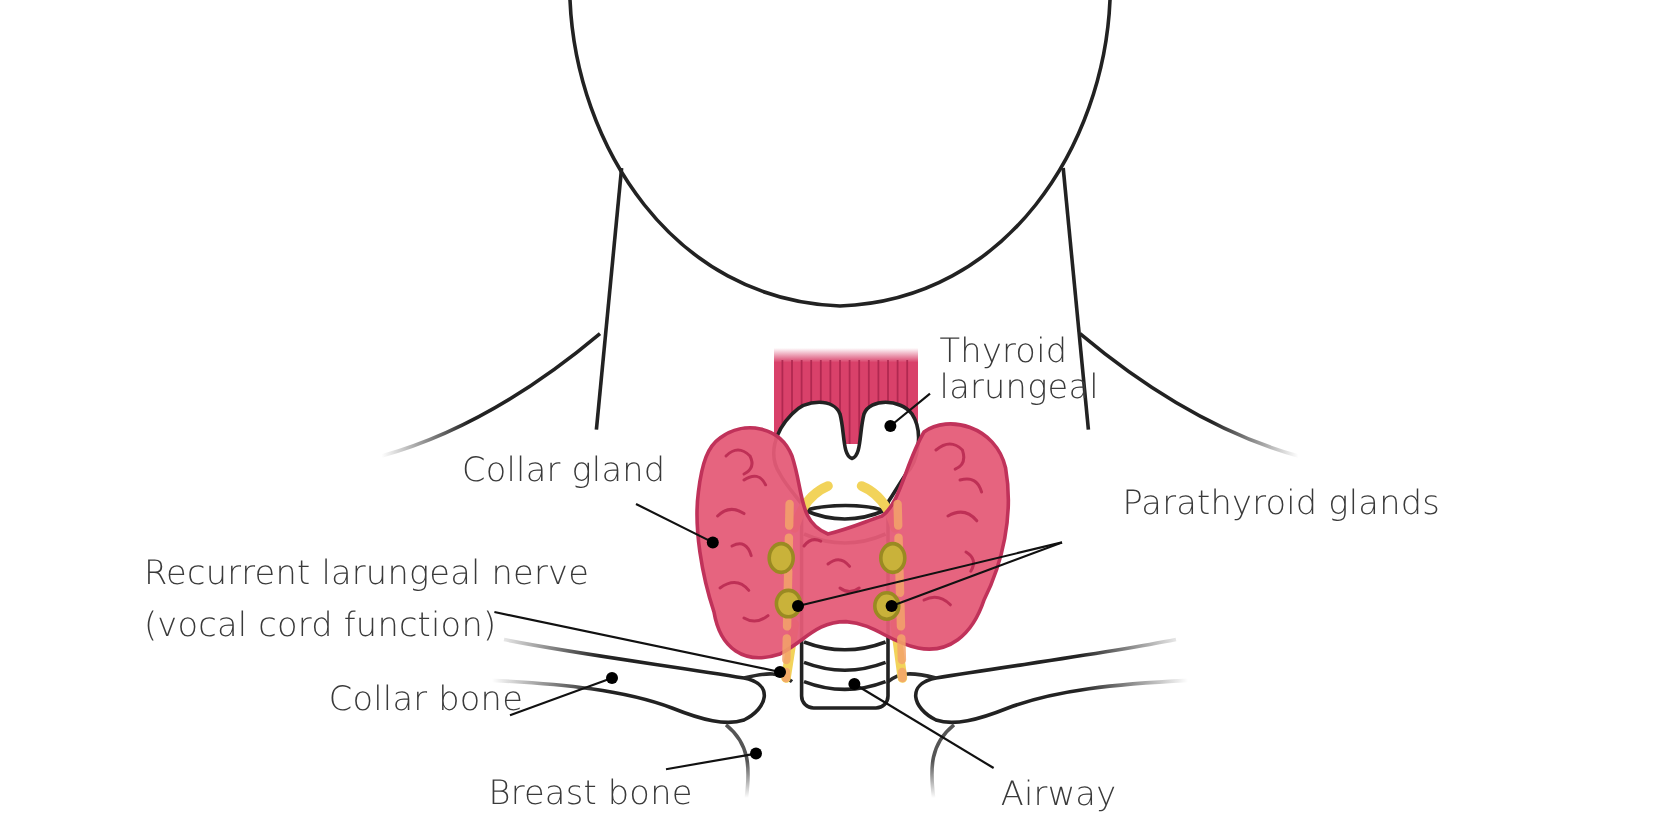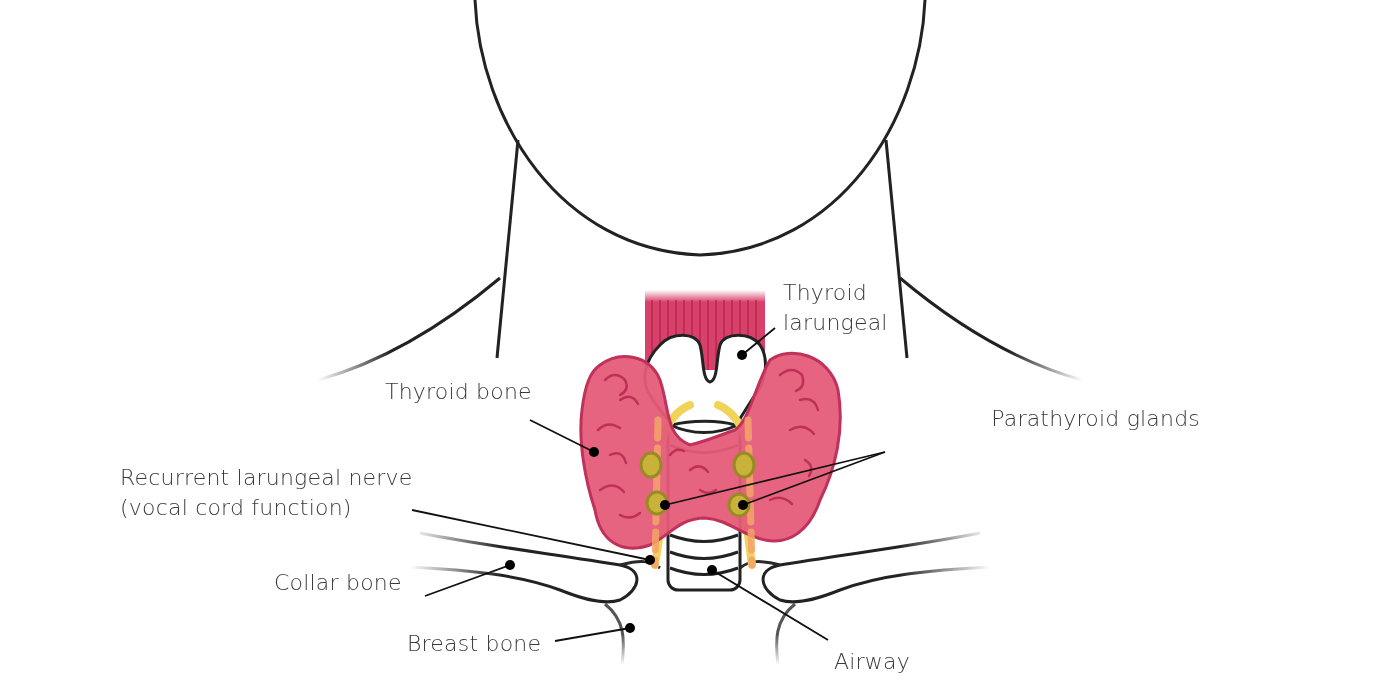--- a/index.html
+++ b/index.html
@@ -1,18 +1,18 @@
 <!DOCTYPE html>
 <html><head>
 <meta charset="utf-8">
 <style>
   html, body { margin:0; padding:0; background:#ffffff; }
   body { width:1400px; height:700px; position:relative; overflow:hidden; font-family:"DejaVu Sans", sans-serif; }
   #diagram { position:absolute; left:0; top:0; width:1400px; height:700px; }
-  .lbl { position:absolute; font-size:22px; color:#3a3a3a; font-weight:300; line-height:30px; white-space:nowrap; letter-spacing:0.2px; }
+  .lbl { position:absolute; font-size:28px; color:#3a3a3a; font-weight:300; line-height:30px; white-space:nowrap; letter-spacing:0.2px; }
   .c { text-align:right; }
   .r { text-align:left; }
 </style>
 </head>
 <body>
 
 <svg id="diagram" viewBox="0 0 1400 700" xmlns="http://www.w3.org/2000/svg">
   <defs>
     <linearGradient id="fadeL" x1="1" y1="0" x2="0" y2="0">
       <stop offset="0.6" stop-color="#222" stop-opacity="1"></stop>
@@ -144,23 +144,23 @@
     <circle cx="510" cy="565" r="5"></circle>
     <circle cx="630" cy="628" r="5"></circle>
     <circle cx="712" cy="570" r="5"></circle>
   </g>
 </svg>
 
 <div class="lbl" style="left:783px; top:278px;">
   <div>Thyroid</div>
   <div>larungeal</div>
 </div>
-<div class="lbl" style="left:385px; top:377px;">Thyroid bone</div>
+<div class="lbl" style="left:385px; top:377px;">Collar gland</div>
 <div class="lbl c" style="left:900px; top:404px; width:300px;">
   <div>Parathyroid glands</div>
 </div>
 <div class="lbl r" style="left:120px; top:463px; width:310px;">
   <div>Recurrent larungeal nerve</div>
-  <div style="padding-right:28px;">(vocal cord function)</div>
+  <div style="padding-right:28px;margin-top:13px;">(vocal cord function)</div>
 </div>
 <div class="lbl" style="left:274px; top:568px;">Collar bone</div>
-<div class="lbl" style="left:407px; top:629px;">Breast bone</div>
+<div class="lbl" style="left:407px; top:646px;">Breast bone</div>
 <div class="lbl" style="left:834px; top:647px;">Airway</div>
 
 </body></html>

